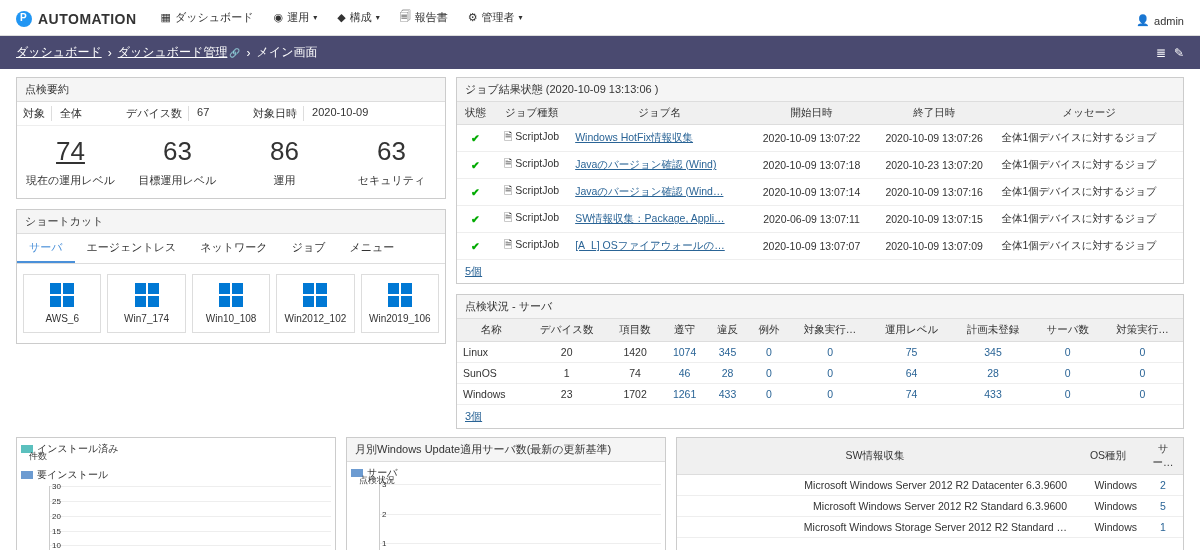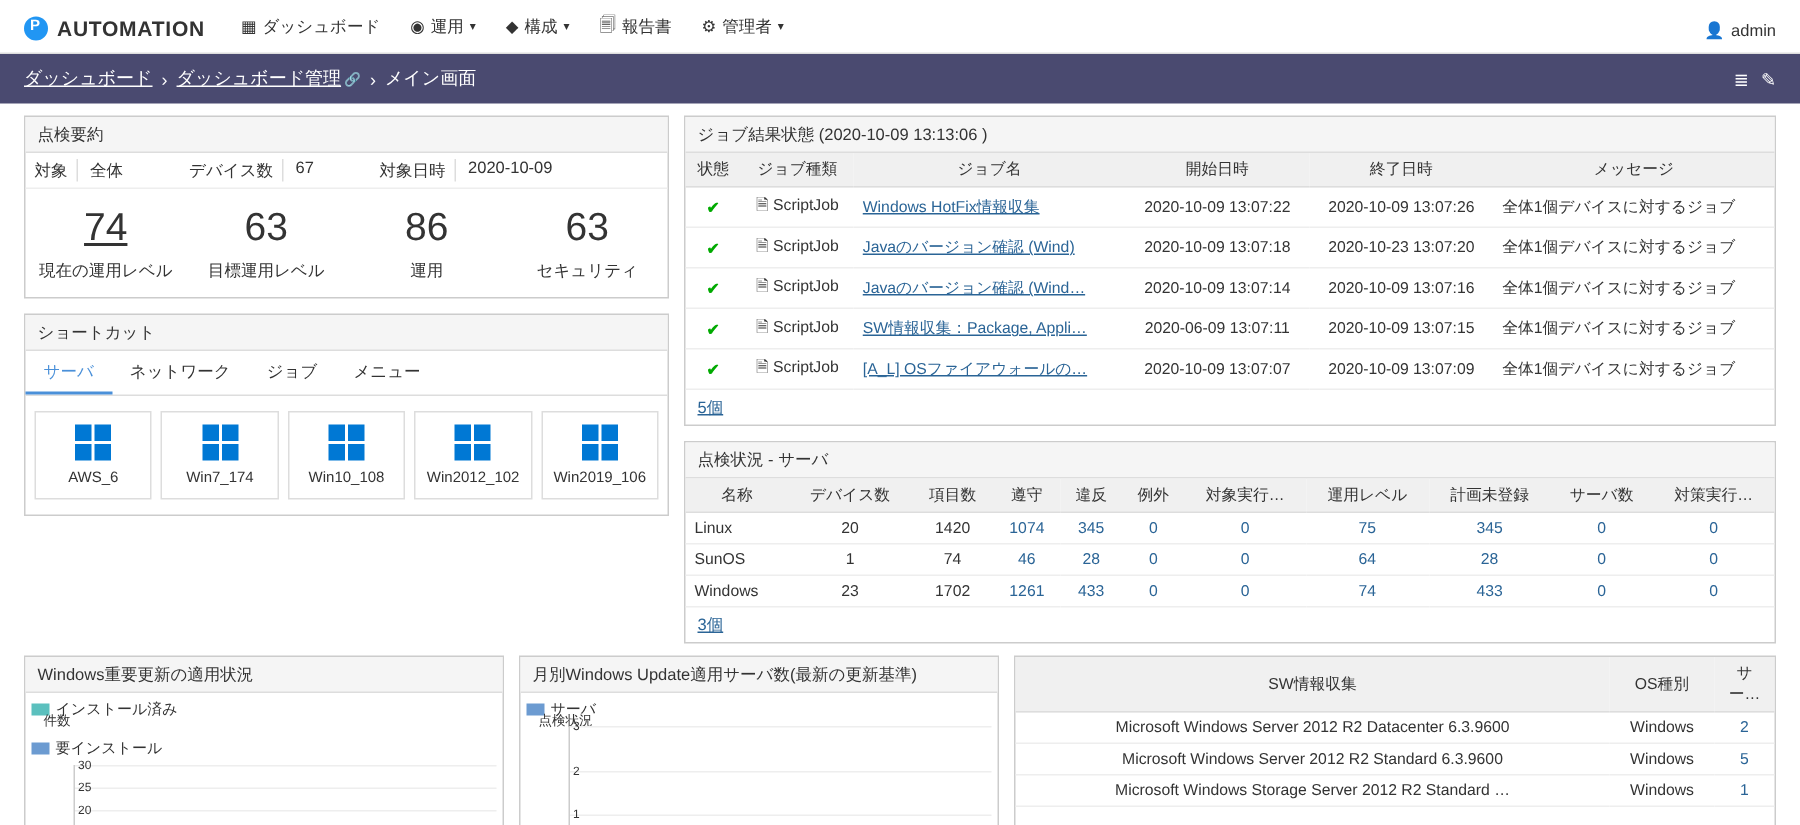--- a/index.html
+++ b/index.html
@@ -50,21 +50,21 @@
 .swatch { width: 12px; height: 8px; }
 .yaxis-label { position: absolute; left: 12px; top: 12px; font-size: 9px; }
 .chart-area { position: relative; margin-left: 28px; height: 90px; border-left: 1px solid #ccc; border-bottom: 1px solid #ccc; }
 .gridline { position: absolute; left: 0; right: 0; border-top: 1px solid #eee; }
 .bars { position: absolute; inset: 0; display: flex; align-items: flex-end; }
 .bar-group { flex: 1; display: flex; flex-direction: column-reverse; align-items: center; }
 .bar-seg { width: 16px; }
 .bar-single { width: 16px; }
 .ytick { position: absolute; left: 2px; font-size: 8px; transform: translateY(-50%); }
 .col-right-stack { display: flex; flex-direction: column; gap: 10px; }
-.os-table td { text-align: center; }
+.os-table td { text-align: right; }
 .os-table td:last-child { text-align: center; }
 .os-table th:last-child { width: 40px; }
 .inspect-table td { text-align: center; }
 .inspect-table td:first-child { text-align: left; }
 </style>
 </head>
 <body>
 
 <div class="topbar">
   <div class="brand">
@@ -127,20 +127,21 @@
           <div class="val">63</div>
           <div class="lbl">セキュリティ</div>
         </div>
       </div>
     </div>
 
     <div class="panel">
       <div class="panel-header">ショートカット</div>
       <div class="tabs">
         <div class="tab active">サーバ</div>
+        <div class="tab">エージェントレス</div>
         <div class="tab">ネットワーク</div>
         <div class="tab">ジョブ</div>
         <div class="tab">メニュー</div>
       </div>
       <div class="shortcuts" id="shortcuts-container">
           <div class="shortcut">
             <div class="win-icon">
               <div></div>
               <div></div>
               <div></div>
@@ -308,21 +309,20 @@
             </tr>
           </tbody>
       </table>
       <span class="footer-link">3個</span>
     </div>
   </div>
 </div>
 
 <div class="row2">
   <div class="panel">
-    <div class="panel-header">Windows重要更新の適用状況</div>
     <div class="chart" id="chart1">
         <div class="legend">
           <div class="legend-item"><span class="swatch" style="background:#5bc0be"></span>インストール済み</div>
           <div class="legend-item"><span class="swatch" style="background:#6c9bd1"></span>要インストール</div>
         </div>
         <div class="yaxis-label">件数</div>
         <div class="chart-area">
           <div class="gridline" style="top:66.66666666666667%"></div>
           <div class="ytick" style="top:66.66666666666667%">10</div>
           <div class="gridline" style="top:50%"></div>

